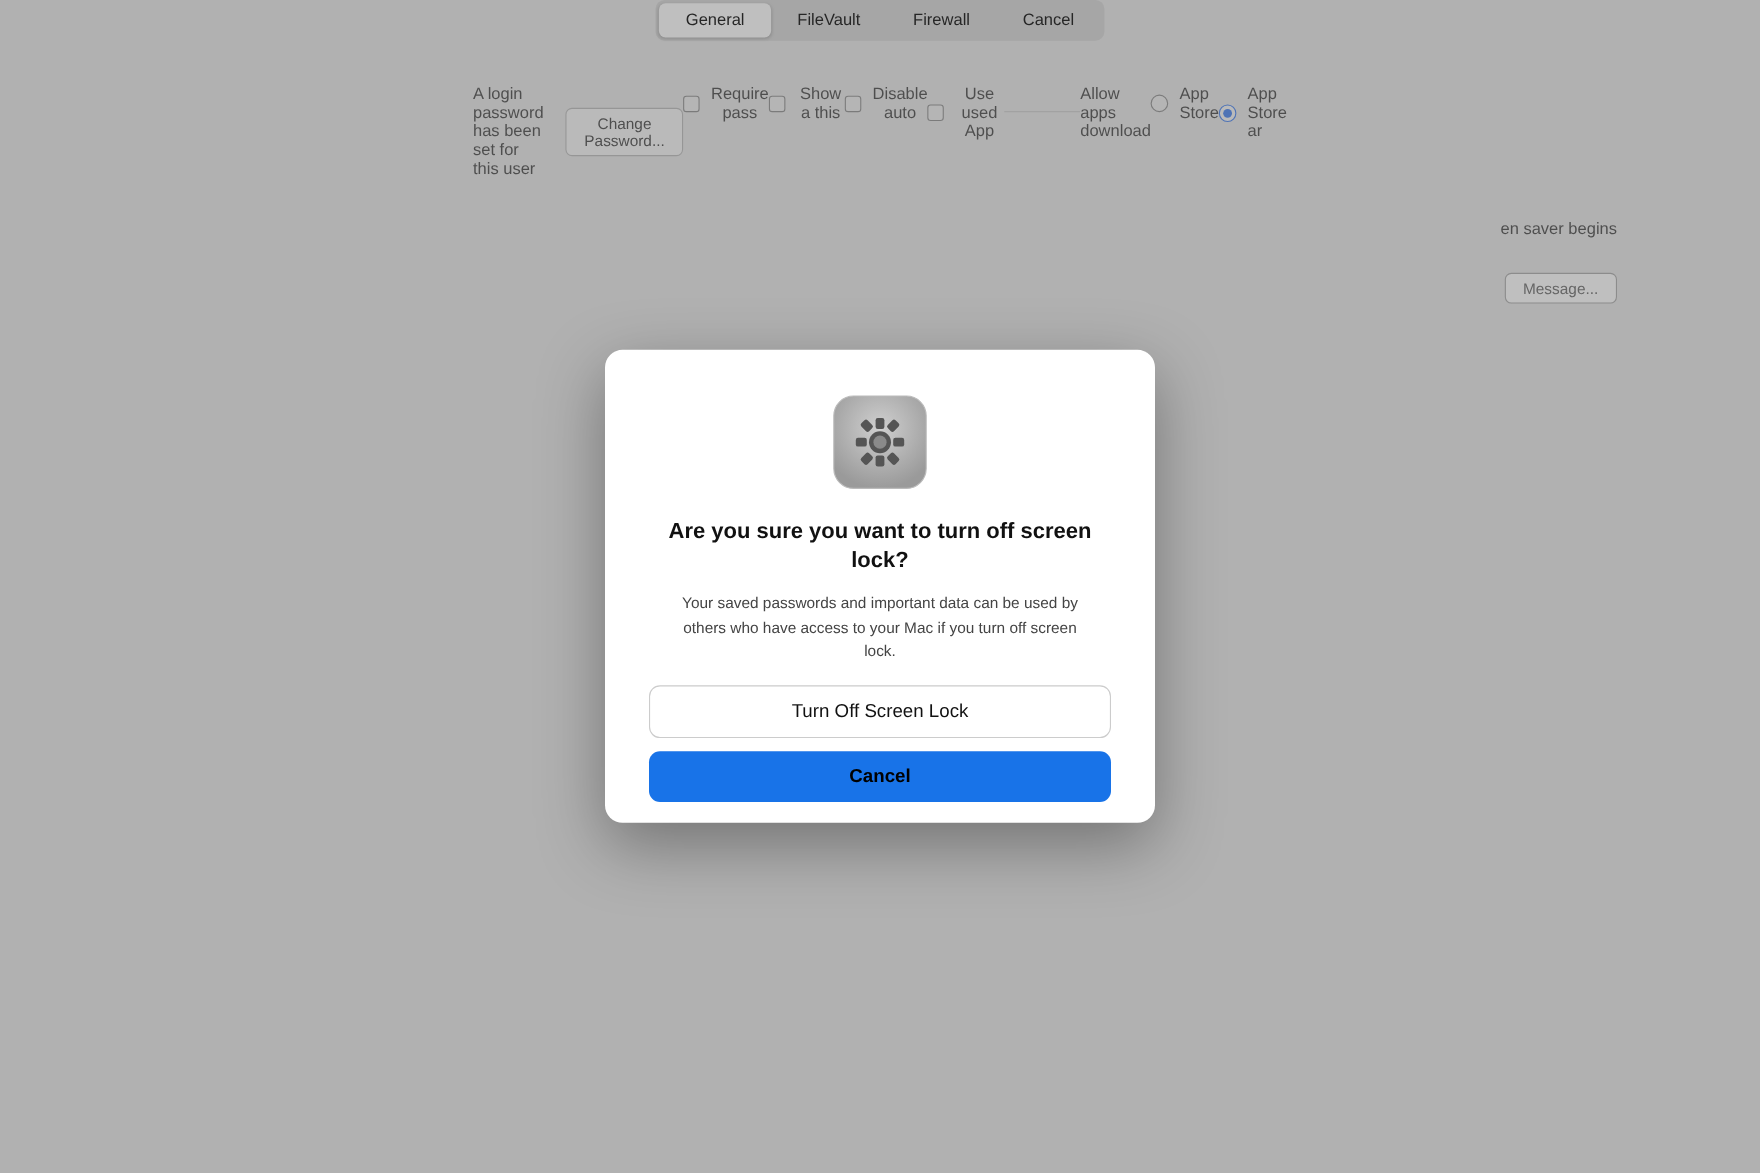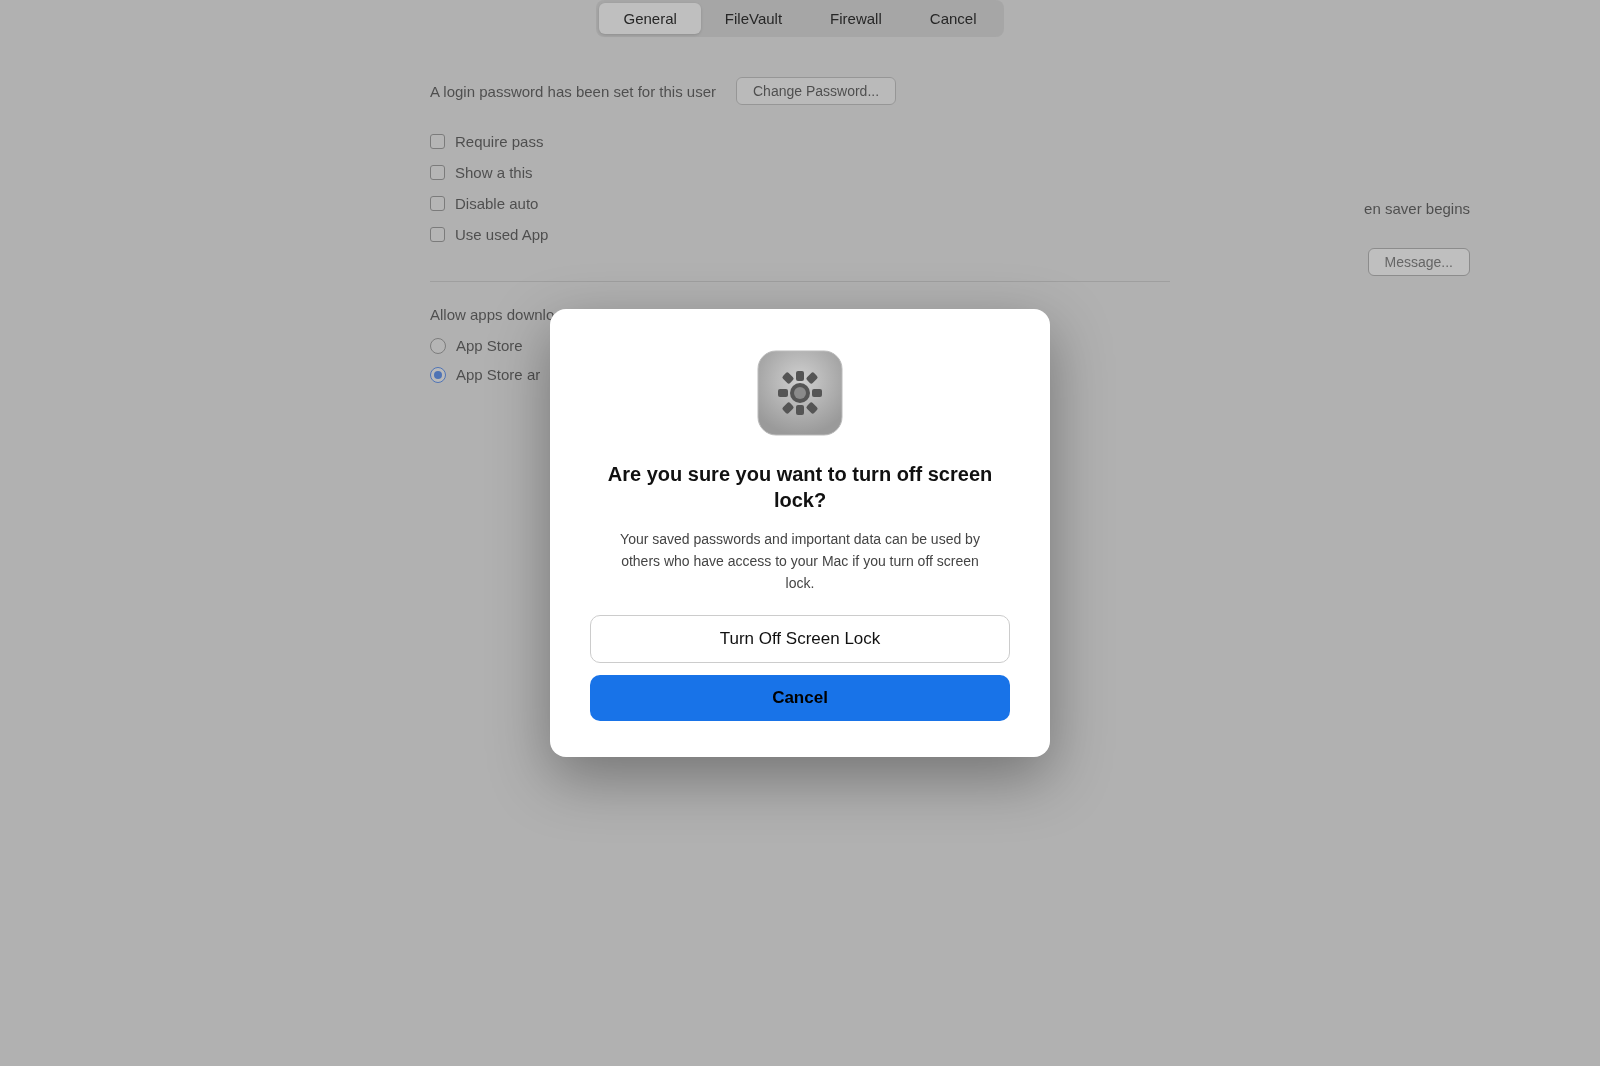--- a/index.html
+++ b/index.html
@@ -44,21 +44,20 @@
     .tab.active {
       background: #fff;
       box-shadow: 0 1px 3px rgba(0,0,0,0.15);
       font-weight: 500;
     }
 
     
     .content-area {
       width: 860px;
       display: flex;
-      flex-direction: column;
       align-items: flex-start;
       padding: 0 60px;
       filter: blur(0.5px);
       opacity: 0.7;
     }
 
     .login-row {
       display: flex;
       align-items: center;
       gap: 20px;
@@ -93,20 +92,21 @@
       height: 15px;
       border: 1.5px solid #888;
       border-radius: 3px;
       background: #f5f5f5;
       flex-shrink: 0;
     }
 
     .checkbox-label {
       font-size: 15px;
       color: #333;
+      text-align: center;
     }
 
     .separator {
       width: 100%;
       height: 1px;
       background: #ccc;
       margin: 24px 0;
     }
 
     .allow-label {
@@ -186,21 +186,21 @@
       display: flex;
       align-items: center;
       justify-content: center;
     }
 
     
     .modal {
       background: #fff;
       border-radius: 16px;
       width: 500px;
-      padding: 40px 40px 36px;
+      padding: 40px 40px 19px;
       display: flex;
       flex-direction: column;
       align-items: center;
       box-shadow: 0 20px 60px rgba(0,0,0,0.35);
     }
 
     .modal-icon {
       width: 88px;
       height: 88px;
       margin-bottom: 24px;

